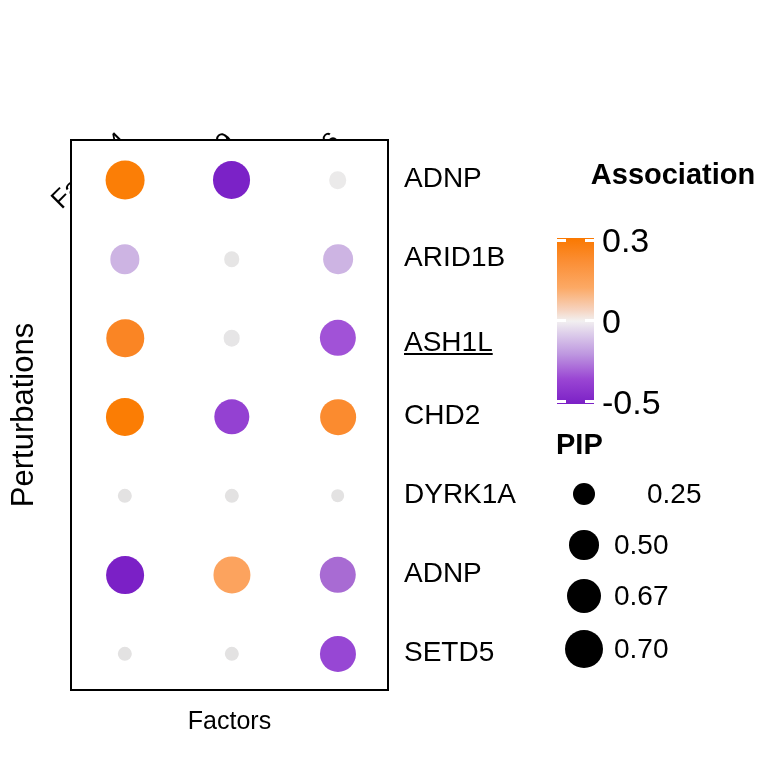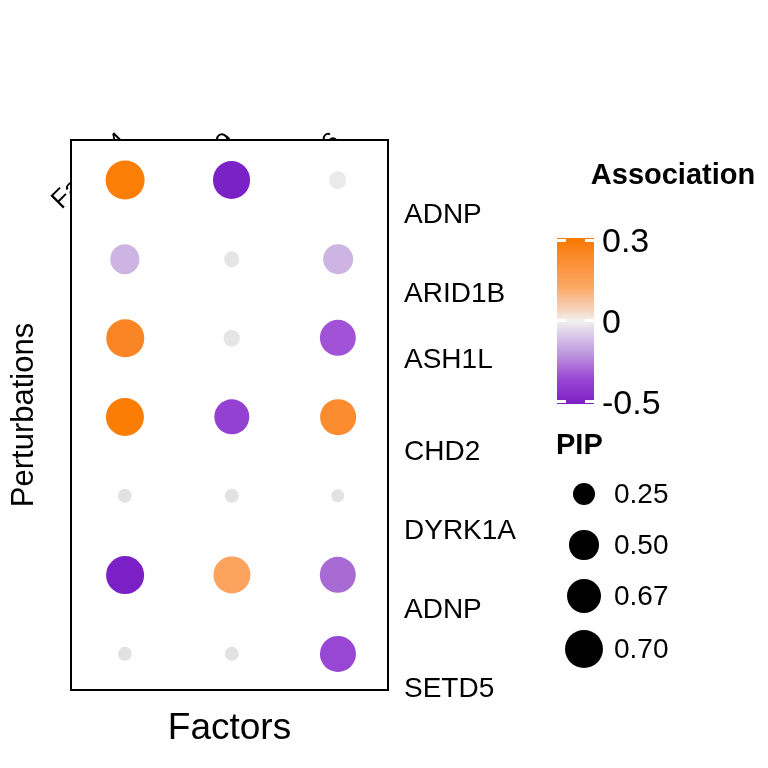--- a/index.html
+++ b/index.html
@@ -53,42 +53,41 @@
     justify-content: center;
     font-size: 31px;
     white-space: nowrap;
   }
   #x-axis-title {
     position: absolute;
     left: 70px;
     top: 706px;
     width: 319px;
     text-align: center;
-    font-size: 37px;
+    font-size: 25px;
     white-space: nowrap;
   }
 
   
   .col-label {
     position: absolute;
     font-size: 26px;
     white-space: nowrap;
     transform-origin: 100% 50%;
     transform: rotate(-45deg);
     text-align: right;
   }
 
   
   .row-label {
     position: absolute;
     left: 404px;
     font-size: 28px;
     white-space: nowrap;
     transform: translateY(-50%);
-    margin-top: 36px;
   }
 
   
   #legend-color-title {
     position: absolute;
     left: 568px;
     top: 158px;
     font-size: 29px;
     font-weight: bold;
     line-height: 1.12;
@@ -183,21 +182,21 @@
       <div class="dot" style="left: 159.5px; top: 433.714px; width: 37.1373px; height: 37.1373px; background: rgb(252, 163, 94);"></div>
       <div class="dot" style="left: 265.833px; top: 433.714px; width: 36.4465px; height: 36.4465px; background: rgb(168, 107, 211);"></div>
       <div class="dot" style="left: 53.1667px; top: 512.571px; width: 14.3363px; height: 14.3363px; background: rgb(227, 226, 226);"></div>
       <div class="dot" style="left: 159.5px; top: 512.571px; width: 14.3363px; height: 14.3363px; background: rgb(227, 226, 226);"></div>
       <div class="dot" style="left: 265.833px; top: 512.571px; width: 36.0951px; height: 36.0951px; background: rgb(151, 71, 212);"></div>
     </div>
 
   <div id="row-labels">
       <div class="row-label" style="top: 178.429px;">ADNP</div>
       <div class="row-label" style="top: 257.286px;">ARID1B</div>
-      <div class="row-label" style="top: 323px;">ASH1L</div>
+      <div class="row-label" style="top: 342px; text-decoration: underline;">ASH1L</div>
       <div class="row-label" style="top: 415px;">CHD2</div>
       <div class="row-label" style="top: 493.857px;">DYRK1A</div>
       <div class="row-label" style="top: 572.714px;">ADNP</div>
       <div class="row-label" style="top: 651.571px;">SETD5</div>
     </div>
 
   <div id="x-axis-title">Factors</div>
 
   <div id="legend-color-title">
     <div>Association</div>
@@ -215,21 +214,21 @@
       <div class="cb-label" style="top: 240px;">0.3</div>
       <div class="cb-label" style="top: 321px;">0</div>
       <div class="cb-label" style="top: 402px;">-0.5</div>
     </div>
 
   <div id="legend-size-title">PIP</div>
   <div id="size-legend">
       <div class="size-key" style="top: 494px; transform: translateY(-50%);">
         <div class="kdot" style="width: 22.6px; height: 22.6px;"></div>
       </div>
-      <div class="size-label" style="top: 494px;">0.25</div>
+      <div class="size-label" style="top: 494px; margin-left: 33px;">0.25</div>
       <div class="size-key" style="top: 545px; transform: translateY(-50%);">
         <div class="kdot" style="width: 29.3103px; height: 29.3103px;"></div>
       </div>
       <div class="size-label" style="top: 545px;">0.50</div>
       <div class="size-key" style="top: 596px; transform: translateY(-50%);">
         <div class="kdot" style="width: 34.4592px; height: 34.4592px;"></div>
       </div>
       <div class="size-label" style="top: 596px;">0.67</div>
       <div class="size-key" style="top: 649px; transform: translateY(-50%);">
         <div class="kdot" style="width: 38.8px; height: 38.8px;"></div>

